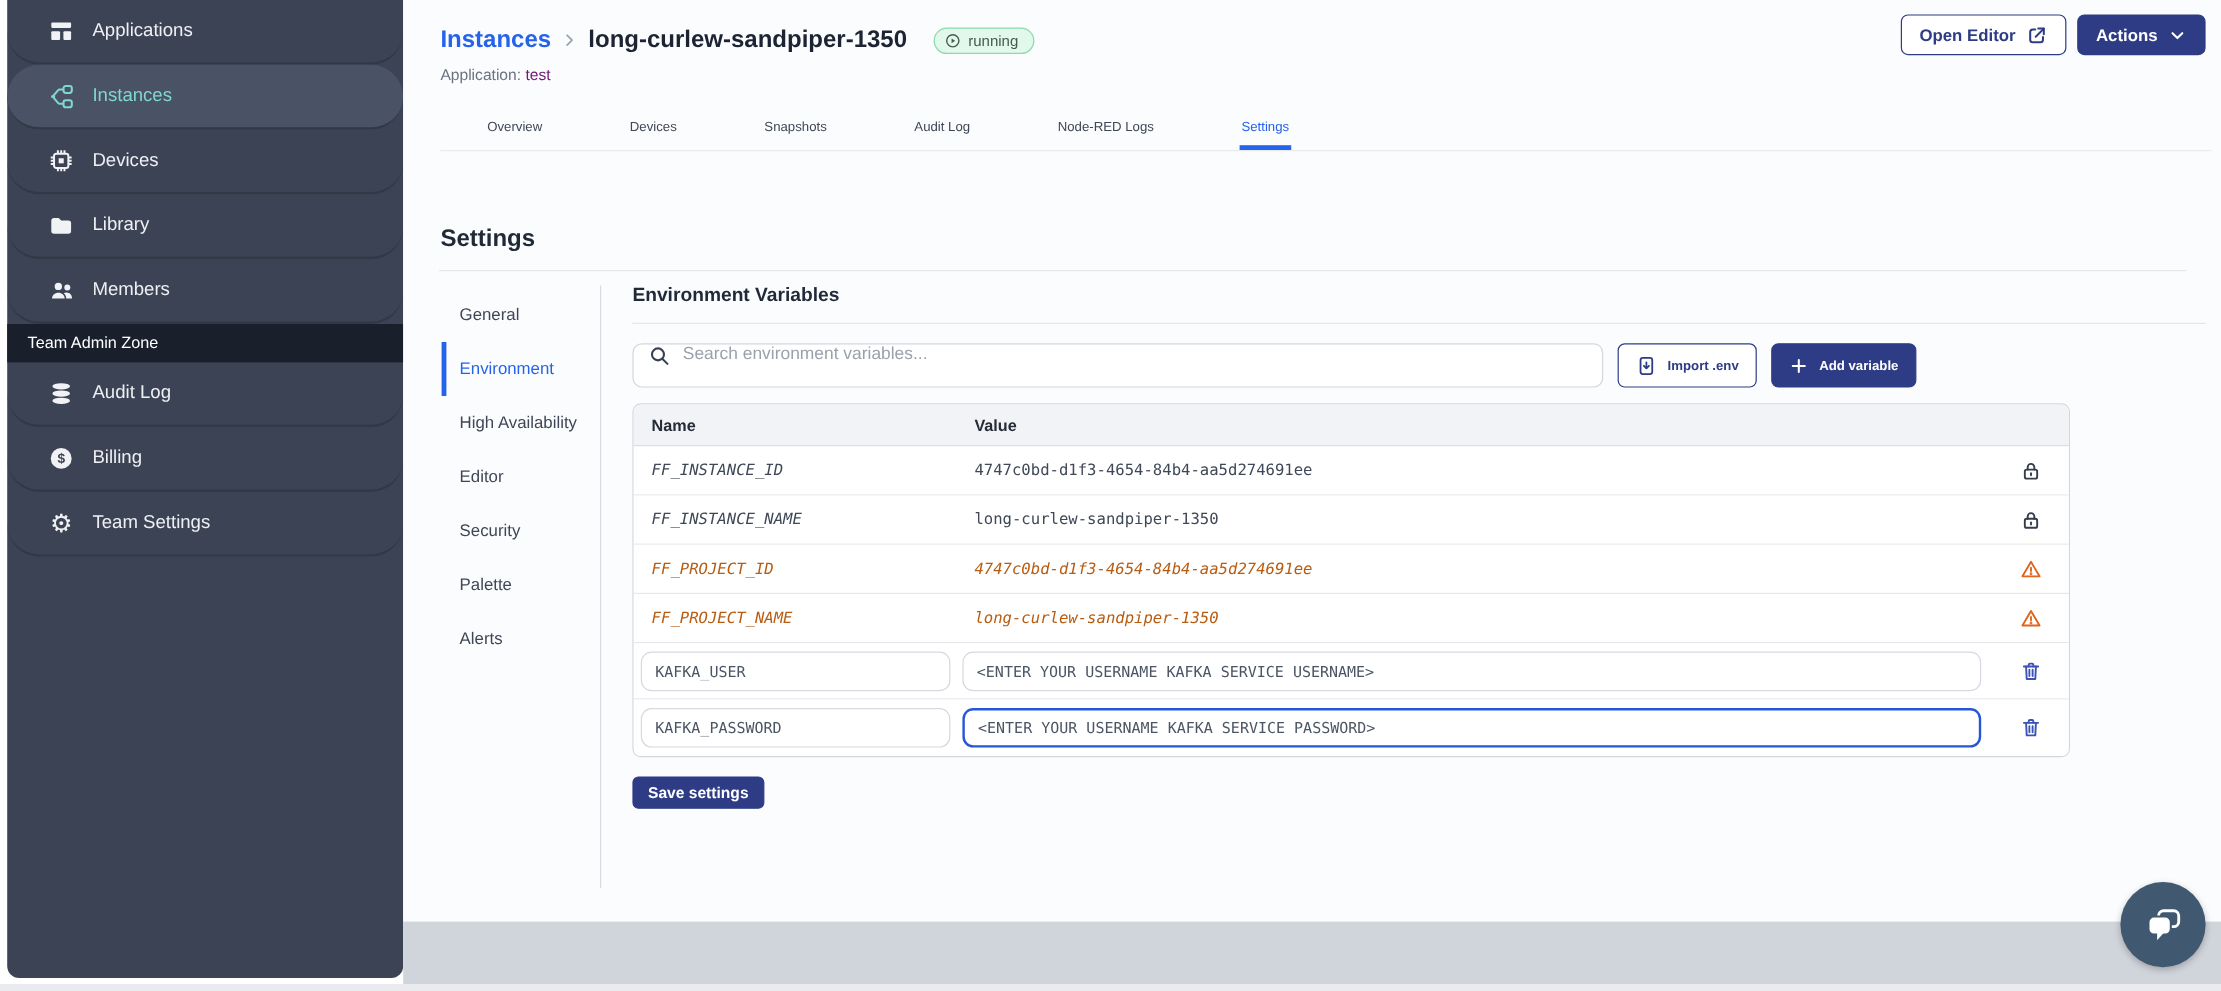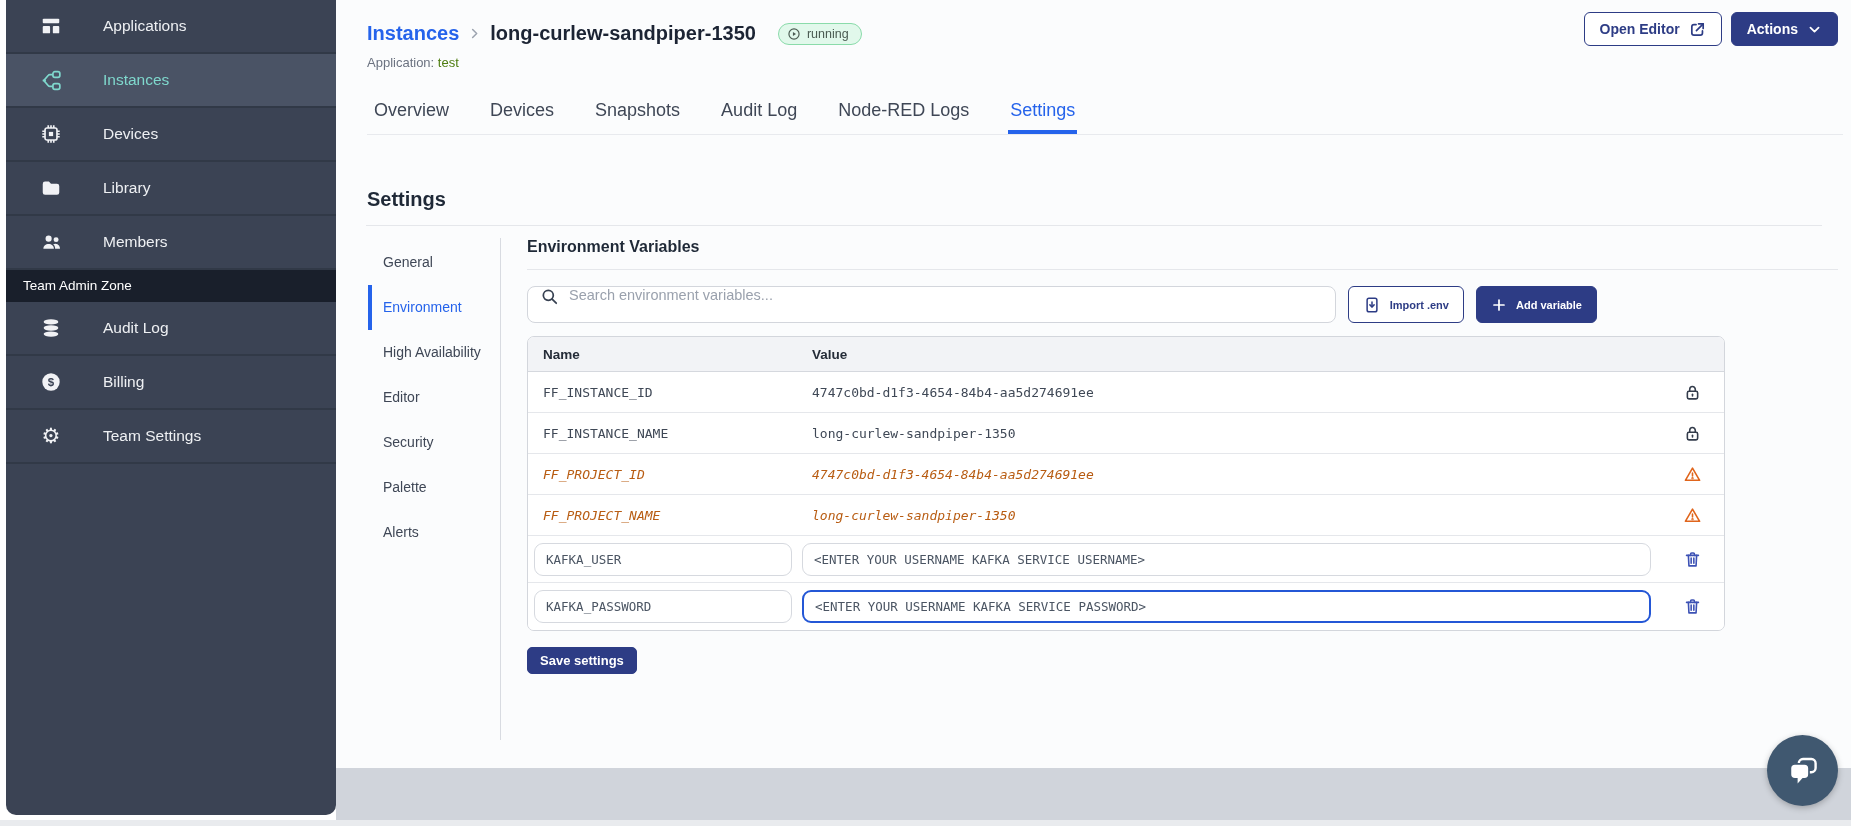--- a/index.html
+++ b/index.html
@@ -3,49 +3,49 @@
 <meta charset="utf-8">
 <style>
   * { margin:0; padding:0; box-sizing:border-box; }
   html,body { background:#ffffff; }
   body { font-family:"Liberation Sans", sans-serif; }
   .stage { position:relative; width:1851px; height:826px; background:#ffffff; overflow:hidden; }
 
   
   .sidebar { position:absolute; left:6px; top:0; width:330px; height:815px;
              background:#3b4354; border-radius:0 0 10px 10px; }
-  .side-item { display:flex; align-items:center; gap:40px; height:54px; padding-left:33px;
-               color:#eef0f3; font-size:15.5px; border-bottom:2px solid #313947; cursor:pointer; }
+  .side-item { display:flex; align-items:center; gap:14px; height:54px; padding-left:33px;
+               color:#eef0f3; font-size:15.5px; border-bottom:2px solid #313947; cursor:pointer;border-radius:27px; }
   .side-item.active { background:#4a5365; color:#7fd8cd; }
   .sicon { width:24px; height:24px; display:flex; align-items:center; justify-content:center; flex:0 0 24px; }
   .side-section { background:#191f2b; color:#ffffff; font-size:13.5px; padding:8px 0 9px 17px; }
   .gear-glyph { font-size:21px; line-height:21px; color:#f1f2f5; font-family:"DejaVu Sans", sans-serif; }
 
   
   .main { position:absolute; left:336px; top:0; right:0; height:768px; background:#fbfcfd; }
 
   .crumb-row { position:absolute; left:31px; top:22px; display:flex; align-items:center; gap:8px; }
   .crumb-link { color:#2563eb; font-weight:700; font-size:20px; text-decoration:none; cursor:pointer; }
   .crumb-current { color:#1c2434; font-weight:700; font-size:20px; }
   .badge { margin-left:14px; display:inline-flex; align-items:center; gap:6px;
            background:#e1f8eb; border:1px solid #8adbaa; color:#4a5a51;
            border-radius:999px; padding:3px 12px 3px 8px; font-size:12.5px; }
   .app-line { position:absolute; left:31px; top:55px; font-size:13px; color:#6b7280; }
-  .app-line a { color:#4d7c0f; text-decoration:none; cursor:pointer; }
+  .app-line a { color:#701a75; text-decoration:none; cursor:pointer; }
 
   .top-buttons { position:absolute; right:13px; top:12px; display:flex; gap:9px; }
   .btn { display:inline-flex; align-items:center; gap:9px; height:34px; padding:0 15px;
          border-radius:6px; font-size:14px; font-weight:700; cursor:pointer;
          font-family:"Liberation Sans", sans-serif; }
   .btn-outline { background:#ffffff; border:1.5px solid #2d3c85; color:#2d3c85; }
   .btn-solid   { background:#2d3c85; border:1.5px solid #2d3c85; color:#ffffff; }
 
   .tabs { position:absolute; left:31px; right:8px; top:88px; display:flex; gap:37px;
           border-bottom:1px solid #e8eaee; padding-left:5px; }
-  .tab { font-size:18px; color:#3f4756; padding:12px 2px 13px; cursor:pointer; }
+  .tab { font-size:11px; color:#3f4756; padding:12px 2px 13px; cursor:pointer;margin-left:32px; }
   .tab.active { color:#2563eb; border-bottom:4px solid #2563eb; padding-bottom:9px; }
 
   .settings-title { position:absolute; left:31px; top:188px; font-size:20px; font-weight:700; color:#1f2937; }
   .settings-hr { position:absolute; left:30px; right:29px; top:225px; border:none; border-top:1px solid #e5e7eb; }
 
   .set-nav { position:absolute; left:32px; top:240px; width:122px; }
   .set-nav-item { font-size:14px; color:#3f4756; padding:12px 4px 12px 15px; line-height:21px; cursor:pointer; }
   .set-nav-item.active { color:#2563eb; border-left:4px solid #2563eb; padding-left:11px; }
   .set-divider { position:absolute; left:164px; top:238px; height:502px; width:0;
                  border-left:1.5px solid #d8dbe1; }
@@ -66,21 +66,21 @@
   .trow { display:grid; grid-template-columns:270px 1fr 64px; align-items:center;
           border-bottom:1px solid #e5e7eb; background:#ffffff; }
   .trow:last-child { border-bottom:none; }
   .thead { background:#f2f3f6; height:35px; border-bottom:1px solid #d5d8de; }
   .thead .hcell { font-size:13.5px; font-weight:700; color:#252c38; }
   .hcell-name { padding-left:15px; }
   .hcell-value { padding-left:14px; }
   .trow.static { height:41px; }
   .trow.editable { height:47px; }
   .mono { font-family:"DejaVu Sans Mono","Liberation Mono",monospace; font-size:13px; color:#3f4856; }
-  .cell-name { padding-left:15px; overflow:hidden; white-space:nowrap; }
+  .cell-name { padding-left:15px; overflow:hidden; white-space:nowrap;font-style:italic; }
   .cell-value { padding-left:14px; overflow:hidden; white-space:nowrap; }
   .deprecated .mono-text { color:#b85c12; font-style:italic; }
   .cell-icon { display:flex; justify-content:center; }
   .icon-btn { background:none; border:none; cursor:pointer; display:flex; padding:2px; }
 
   .cell-input { width:100%; height:33px; border:1px solid #d6d9df; border-radius:9px;
                 font-family:"DejaVu Sans Mono","Liberation Mono",monospace; font-size:12.5px;
                 color:#4b5563; padding:0 11px; background:#ffffff; outline:none; }
   .name-input-wrap { padding:0 6px 0 6px; }
   .value-input-wrap { padding:0 9px 0 4px; }

